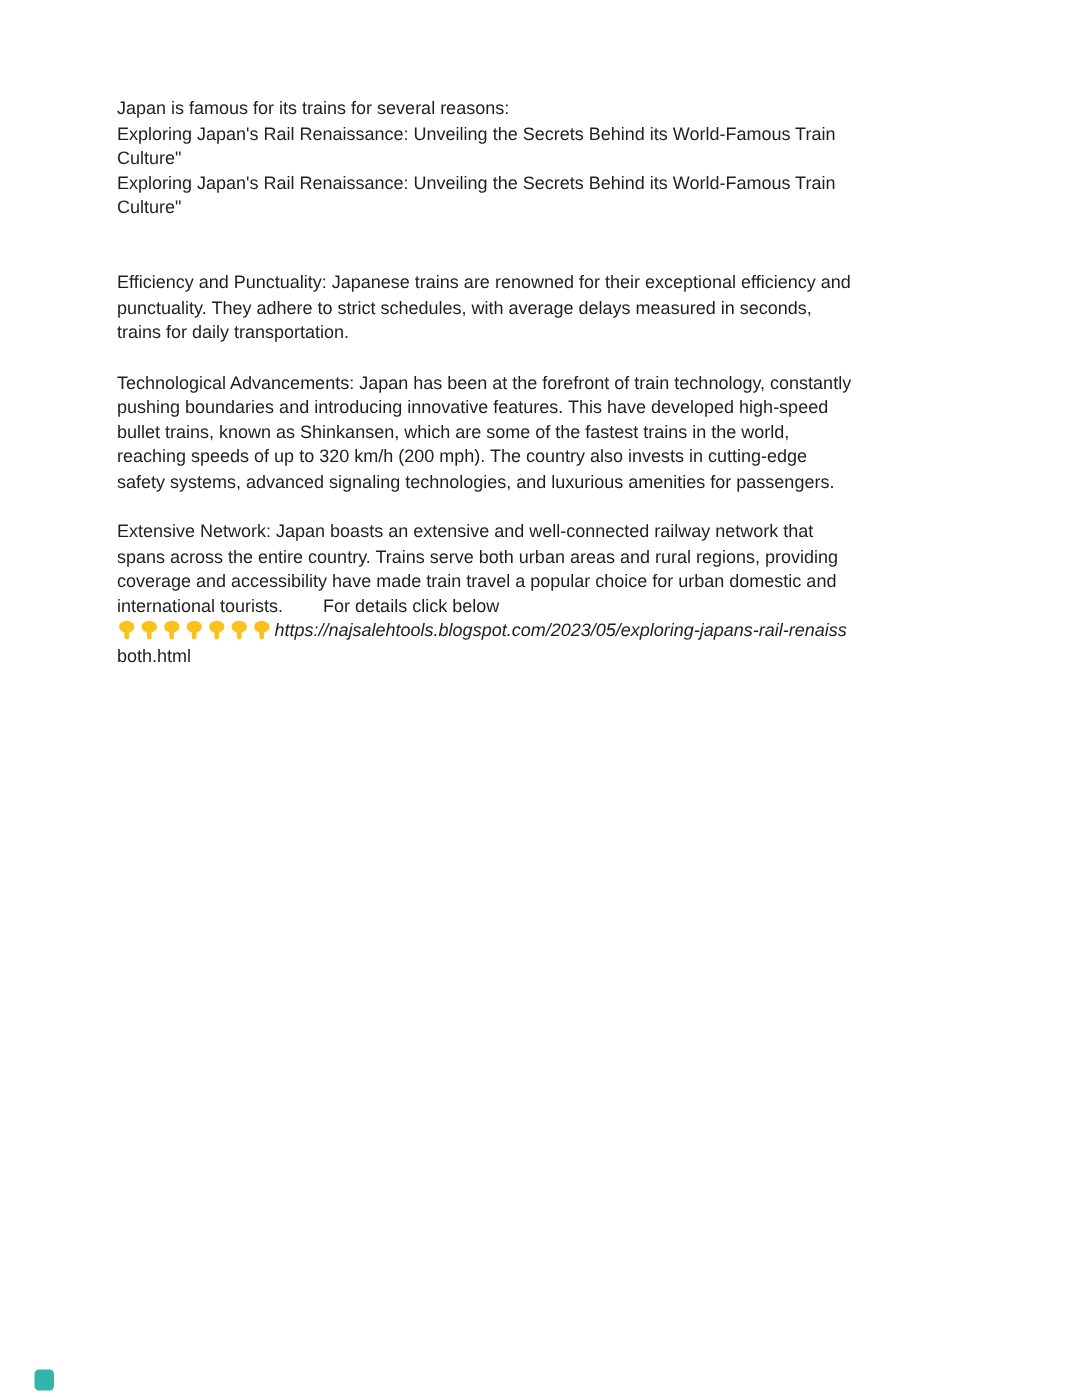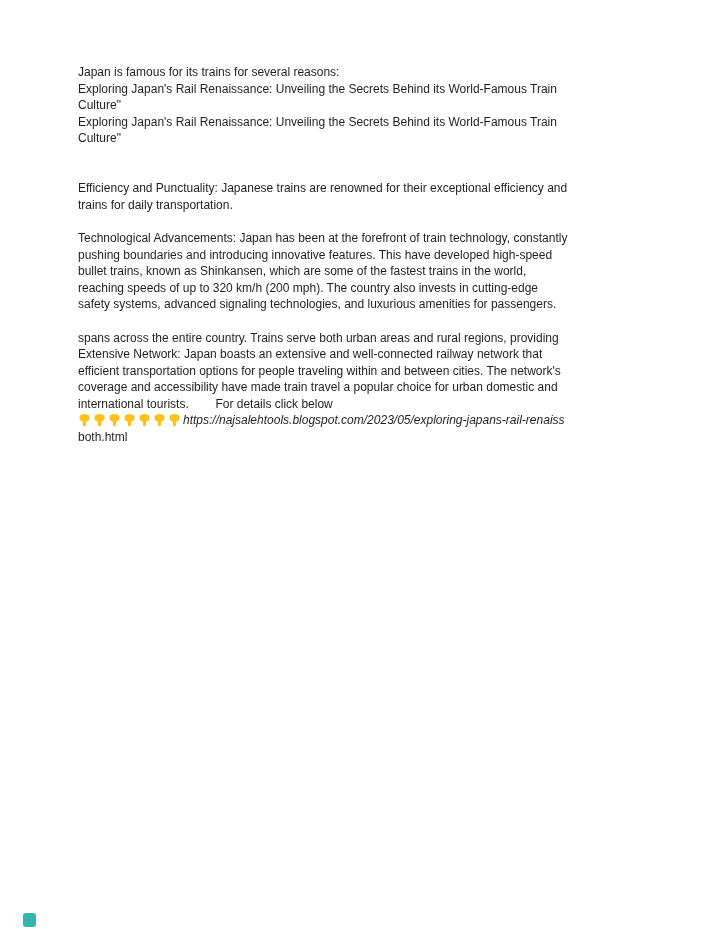--- a/index.html
+++ b/index.html
@@ -57,31 +57,31 @@
 
 <div class="doc">
   <div class="line">Japan is famous for its trains for several reasons:</div>
   <div class="line">Exploring Japan's Rail Renaissance: Unveiling the Secrets Behind its World-Famous Train</div>
   <div class="line">Culture"</div>
   <div class="line">Exploring Japan's Rail Renaissance: Unveiling the Secrets Behind its World-Famous Train</div>
   <div class="line">Culture"</div>
   <div class="line"></div>
   <div class="line"></div>
   <div class="line">Efficiency and Punctuality: Japanese trains are renowned for their exceptional efficiency and</div>
+  <div class="line">punctuality. They adhere to strict schedules, with average delays measured in seconds,</div>
   <div class="line">trains for daily transportation.</div>
   <div class="line"></div>
   <div class="line">Technological Advancements: Japan has been at the forefront of train technology, constantly</div>
   <div class="line">pushing boundaries and introducing innovative features. This have developed high-speed</div>
   <div class="line">bullet trains, known as Shinkansen, which are some of the fastest trains in the world,</div>
   <div class="line">reaching speeds of up to 320 km/h (200 mph). The country also invests in cutting-edge</div>
   <div class="line">safety systems, advanced signaling technologies, and luxurious amenities for passengers.</div>
   <div class="line"></div>
+  <div class="line">Extensive Network: Japan boasts an extensive and well-connected railway network that</div>
   <div class="line">spans across the entire country. Trains serve both urban areas and rural regions, providing</div>
-  <div class="line">Extensive Network: Japan boasts an extensive and well-connected railway network that</div>
-  <div class="line">efficient transportation options for people traveling within and between cities. The network's</div>
   <div class="line">coverage and accessibility have made train travel a popular choice for urban domestic and</div>
   <div class="line">international tourists.        For details click below</div>
   <div class="emoji-row"><span><svg class="emoji" viewBox="0 0 16 16" xmlns="http://www.w3.org/2000/svg" style="display: inline-block;">
   <ellipse cx="8" cy="5.4" rx="6.3" ry="4.9" fill="#FCC21B"></ellipse>
   <rect x="6" y="5.5" width="3.9" height="10.2" rx="1.95" fill="#FCC21B"></rect>
   <rect x="2.4" y="2.2" width="11.2" height="3.6" rx="1.8" fill="#FCC21B"></rect>
 </svg><svg class="emoji" viewBox="0 0 16 16" xmlns="http://www.w3.org/2000/svg" style="display: inline-block;">
   <ellipse cx="8" cy="5.4" rx="6.3" ry="4.9" fill="#FCC21B"></ellipse>
   <rect x="6" y="5.5" width="3.9" height="10.2" rx="1.95" fill="#FCC21B"></rect>
   <rect x="2.4" y="2.2" width="11.2" height="3.6" rx="1.8" fill="#FCC21B"></rect>

